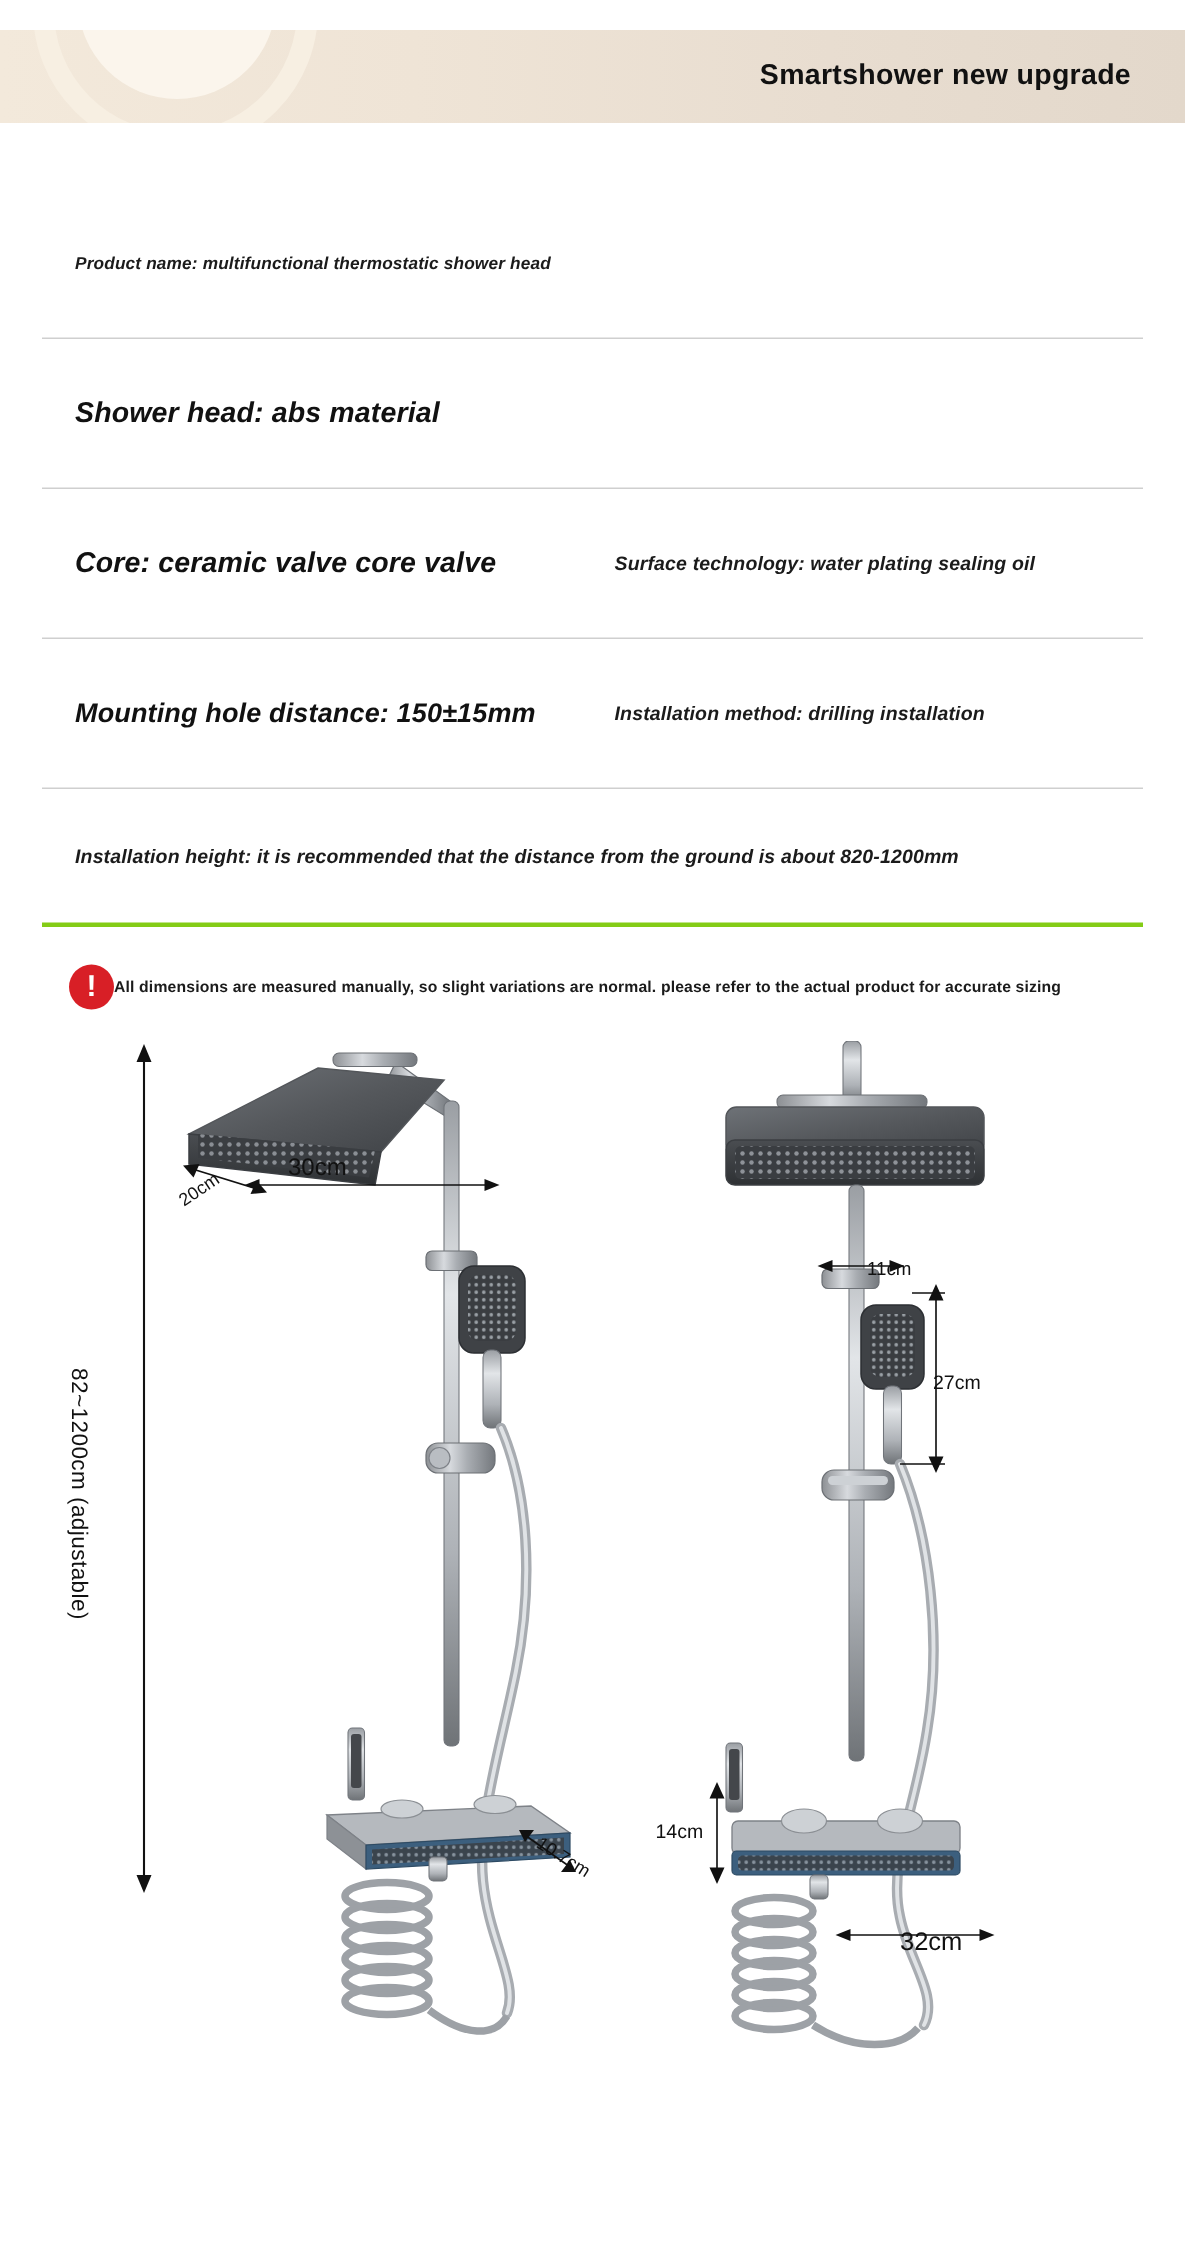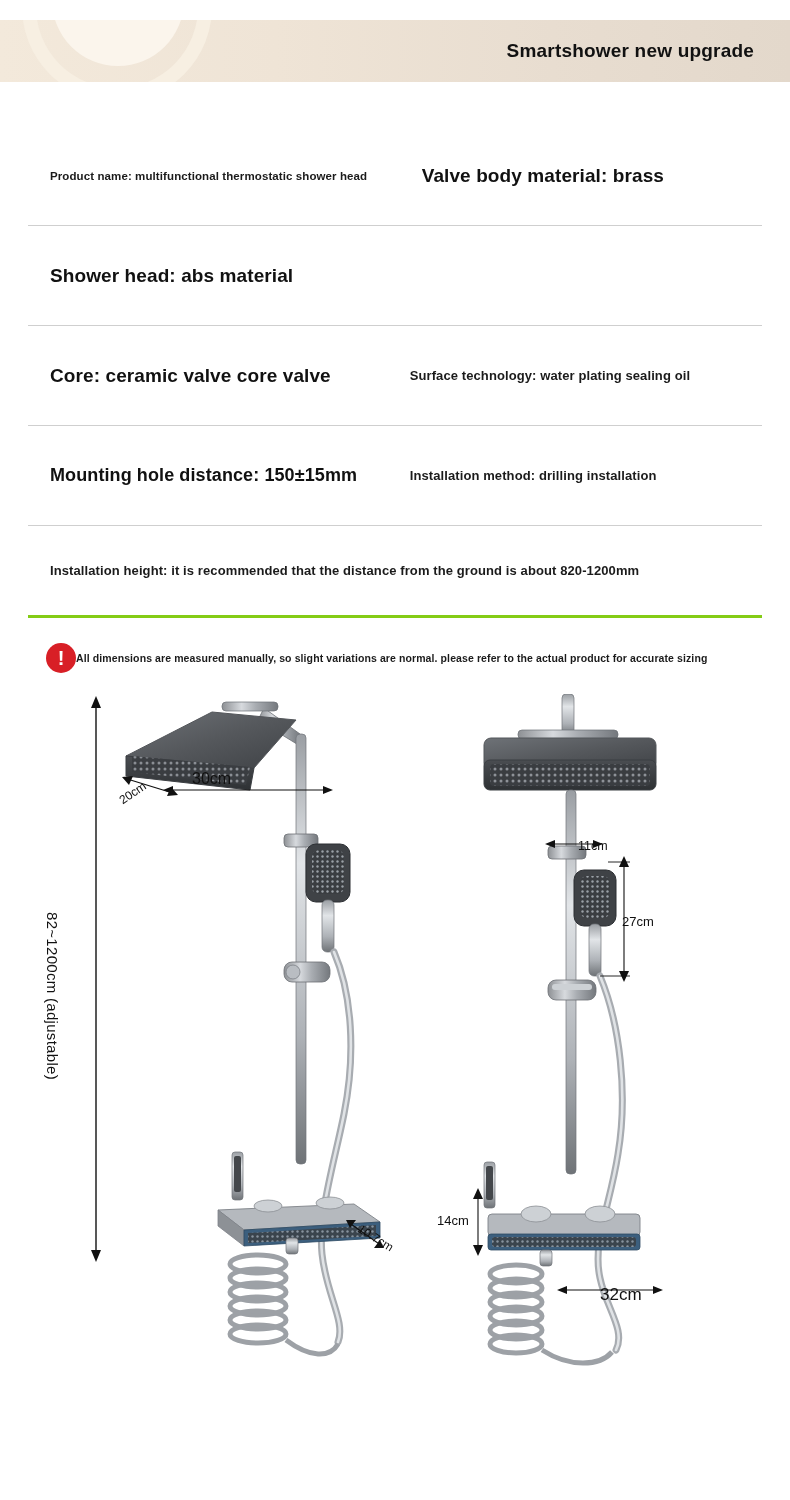--- a/index.html
+++ b/index.html
@@ -58,20 +58,21 @@
   .specs {
     padding: 0 28px;
     margin-top: 44px;
   }
   .spec-row {
     position: relative;
     display: flex;
     align-items: center;
     height: 100px;
     border-bottom: 1px solid #cfcfcf;
+    font-style: italic;
   }
   .spec-row:last-child { border-bottom: 3px solid #84cc16; }
   .spec-row .cell {
     display: flex;
     align-items: center;
   }
   .cell-left { flex: 0 0 52%; }
   .cell-right { flex: 1; }
 
   .t-small { font-size: 11.5px; font-weight: bold; color: #1b1b1b; letter-spacing: .1px; }
@@ -159,23 +160,20 @@
   <div class="arc-outer"></div>
   <div class="arc-inner"></div>
   <div class="title">Smartshower new upgrade</div>
 </div>
 
 <div class="specs">
 
   <div class="spec-row row-1">
     <div class="cell cell-left">
       <span class="t-small">Product name: multifunctional thermostatic shower head</span>
-    </div>
-    <div class="cell cell-right">
-      <span class="t-xl">Valve body material: brass</span>
     </div>
   </div>
 
   <div class="spec-row row-2">
     <div class="cell cell-left">
       <span class="t-xl">Shower head: abs material</span>
     </div>
   </div>
 
   <div class="spec-row row-3">

